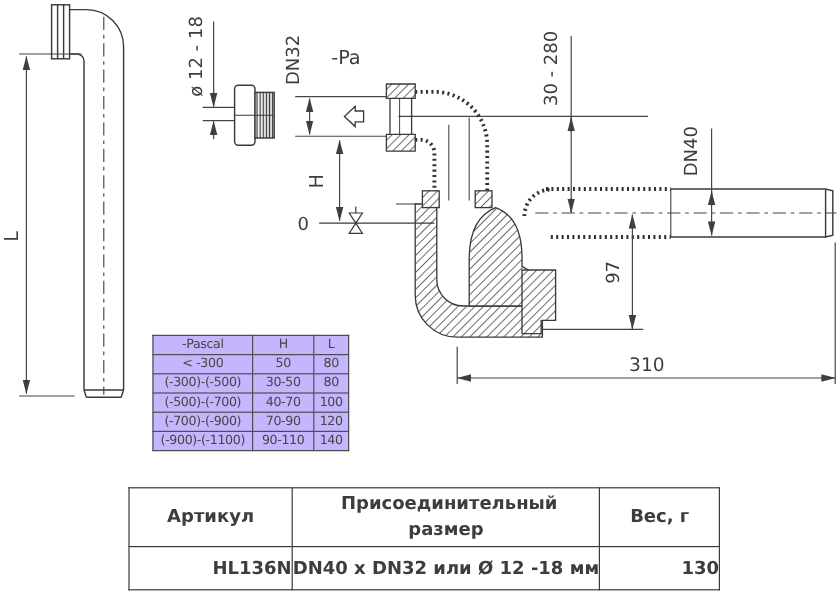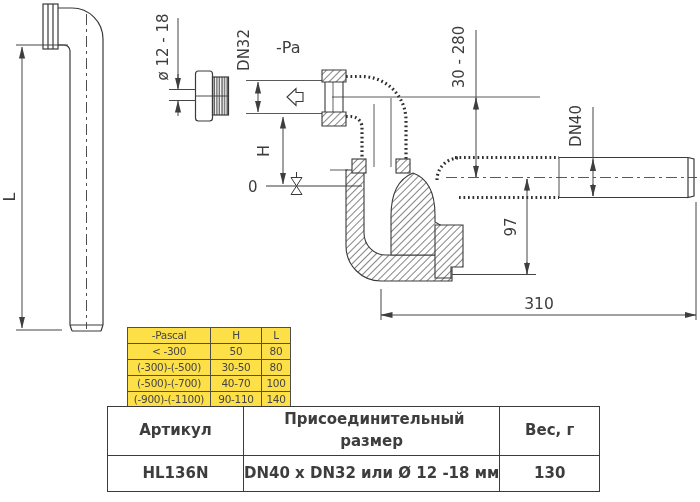--- a/index.html
+++ b/index.html
@@ -3,40 +3,40 @@
 <meta charset="utf-8">
 <style>
   html,body{margin:0;padding:0;background:#ffffff;}
   .page{position:relative;width:700px;height:502px;background:#ffffff;overflow:hidden;
         font-family:"DejaVu Sans","Liberation Sans",sans-serif;}
   svg{position:absolute;left:0;top:0;}
   svg text{fill:#3d3d3d;font-family:"DejaVu Sans","Liberation Sans",sans-serif;}
 
   
   .pascal-table{position:absolute;left:127px;top:279px;border-collapse:collapse;
-                table-layout:fixed;background:#fde047;margin-top:48px;}
+                table-layout:fixed;background:#c4b5fd;}
   .pascal-table td,.pascal-table th{border:1.2px solid #4e4e4e;padding:0;margin:0;
                 text-align:center;vertical-align:middle;font-weight:500;
                 font-size:10.5px;color:#454545;white-space:nowrap;height:15px;
                 letter-spacing:-0.3px;line-height:1;}
   .pascal-table col.c1{width:83px;}
   .pascal-table col.c2{width:51px;}
   .pascal-table col.c3{width:29px;}
 
   
   .article-table{position:absolute;left:107px;top:406px;border-collapse:collapse;
                  table-layout:fixed;background:#fff;}
   .article-table td,.article-table th{border:1.6px solid #3b3b3b;padding:0;
                  text-align:center;vertical-align:middle;font-size:15px;
                  font-weight:600;color:#3d3d3d;white-space:normal;line-height:1.45;}
   .article-table col.a1{width:136px;}
   .article-table col.a2{width:252px;}
   .article-table col.a3{width:100px;}
   .article-table tr.hdr td{height:48px;}
-  .article-table tr.dat td{height:35px;white-space:nowrap;}
+  .article-table tr.dat td{height:35px;white-space:nowrap;text-align:right;}
   .wrap-narrow{display:inline-block;max-width:175px;}
 </style>
 </head>
 <body>
 
 <div class="page">
 
 <svg width="700" height="502" viewBox="0 0 700 502">
   <defs>
     <marker id="arw" viewBox="0 0 12 8" refX="11.5" refY="4" markerWidth="12" markerHeight="8" orient="auto-start-reverse" markerUnits="userSpaceOnUse">
@@ -204,20 +204,25 @@
       <td>(-300)-(-500)</td>
       <td>30-50</td>
       <td>80</td>
     </tr>
     <tr>
       <td>(-500)-(-700)</td>
       <td>40-70</td>
       <td>100</td>
     </tr>
     <tr>
+      <td>(-700)-(-900)</td>
+      <td>70-90</td>
+      <td>120</td>
+    </tr>
+    <tr>
       <td>(-900)-(-1100)</td>
       <td>90-110</td>
       <td>140</td>
     </tr>
   </tbody>
 </table>
 
 <table class="article-table">
   <colgroup>
         <col class="a1">

